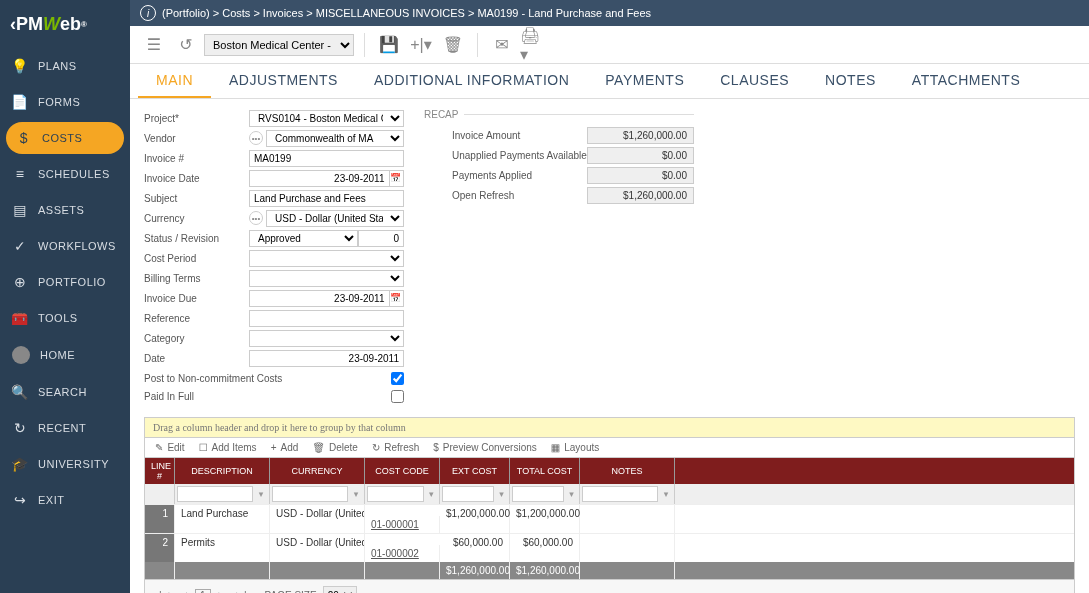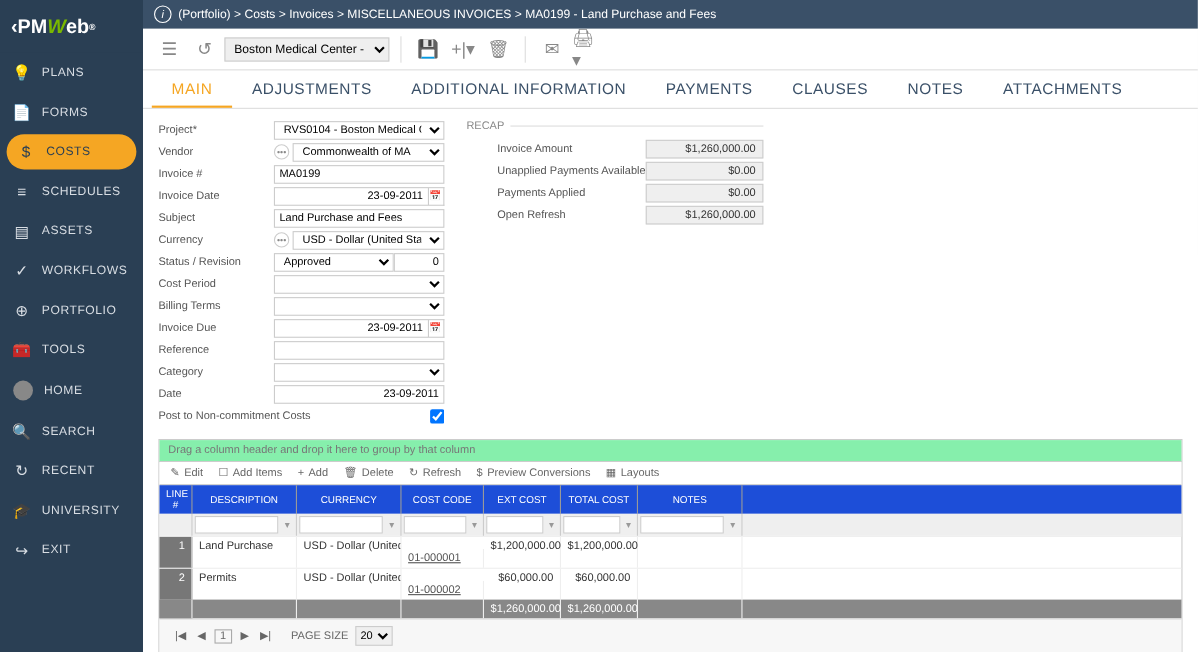--- a/index.html
+++ b/index.html
@@ -35,24 +35,24 @@
 .form-row .cal-ico { width:16px; height:17px; border:1px solid #ccc; border-left:none; display:inline-flex; align-items:center; justify-content:center; font-size:9px; color:#888;}
 .form-row .ro { background:#efefef; text-align:right; padding-right:6px;}
 .recap-title { font-size:10px; color:#888; margin-bottom:6px; display:flex; align-items:center; gap:6px;}
 .recap-title .line { flex:1; height:1px; background:#ddd;}
 .recap-row { display:flex; align-items:center; margin-bottom:2px; height:18px;margin-left:28px;}
 .recap-row label { width:135px; font-size:10px; color:#555;}
 .recap-row .rv { flex:1; height:17px; border:1px solid #ccc; background:#efefef; font-size:10px; text-align:right; padding:2px 6px;}
 .chk-row { display:flex; align-items:center; justify-content:space-between; width:260px; height:18px;}
 .chk-row label { font-size:10px; color:#555;}
 .grid { margin-top:12px; border:1px solid #ccc;}
-.grid-group { background:#86efac; border-bottom:1px solid #ccc; padding:4px 8px; font-size:10px; color:#777;}
+.grid-group { background:#fef9c3; border-bottom:1px solid #ccc; padding:4px 8px; font-size:10px; color:#777;font-family:Liberation Serif, serif;}
 .grid-toolbar { display:flex; gap:14px; padding:4px 10px; border-bottom:1px solid #ccc; background:#fff;}
 .grid-tb-item { display:inline-flex; align-items:center; gap:4px; font-size:10px; color:#666; cursor:pointer;}
-.grid-head { display:flex; background:#1d4ed8; color:#fff;}
+.grid-head { display:flex; background:#7f1d1d; color:#fff;}
 .gh { padding:3px 6px; font-size:9px; border-right:1px solid #999; display:flex; flex-direction:column; justify-content:center; text-align:center;}
 .gh.line { width:30px;}
 .gh.desc { width:95px;}
 .gh.curr { width:95px;}
 .gh.code { width:75px;}
 .gh.ext { width:70px;}
 .gh.tot { width:70px;}
 .gh.notes { width:95px;}
 .grid-filter { display:flex; background:#efefef;}
 .gf { padding:2px; border-right:1px solid #ccc; display:flex; align-items:center; gap:2px;}
@@ -250,20 +250,24 @@
           <div class="form-row">
               <label>Date</label>
               <div class="val">
                 <input type="text" class="ro" readonly="" value="23-09-2011" style="">
               </div>
             </div>
           <div class="chk-row">
               <label>Post to Non-commitment Costs</label>
               <input type="checkbox" checked="" style="">
             </div>
+          <div class="chk-row">
+              <label>Paid In Full</label>
+              <input type="checkbox" style="">
+            </div>
         </div>
         <div class="recap-col">
           <div class="recap-title">
               <span>RECAP</span>
               <span class="line"></span>
             </div>
           <div class="recap-row">
               <label>Invoice Amount</label>
               <div class="rv">$1,260,000.00</div>
             </div>

